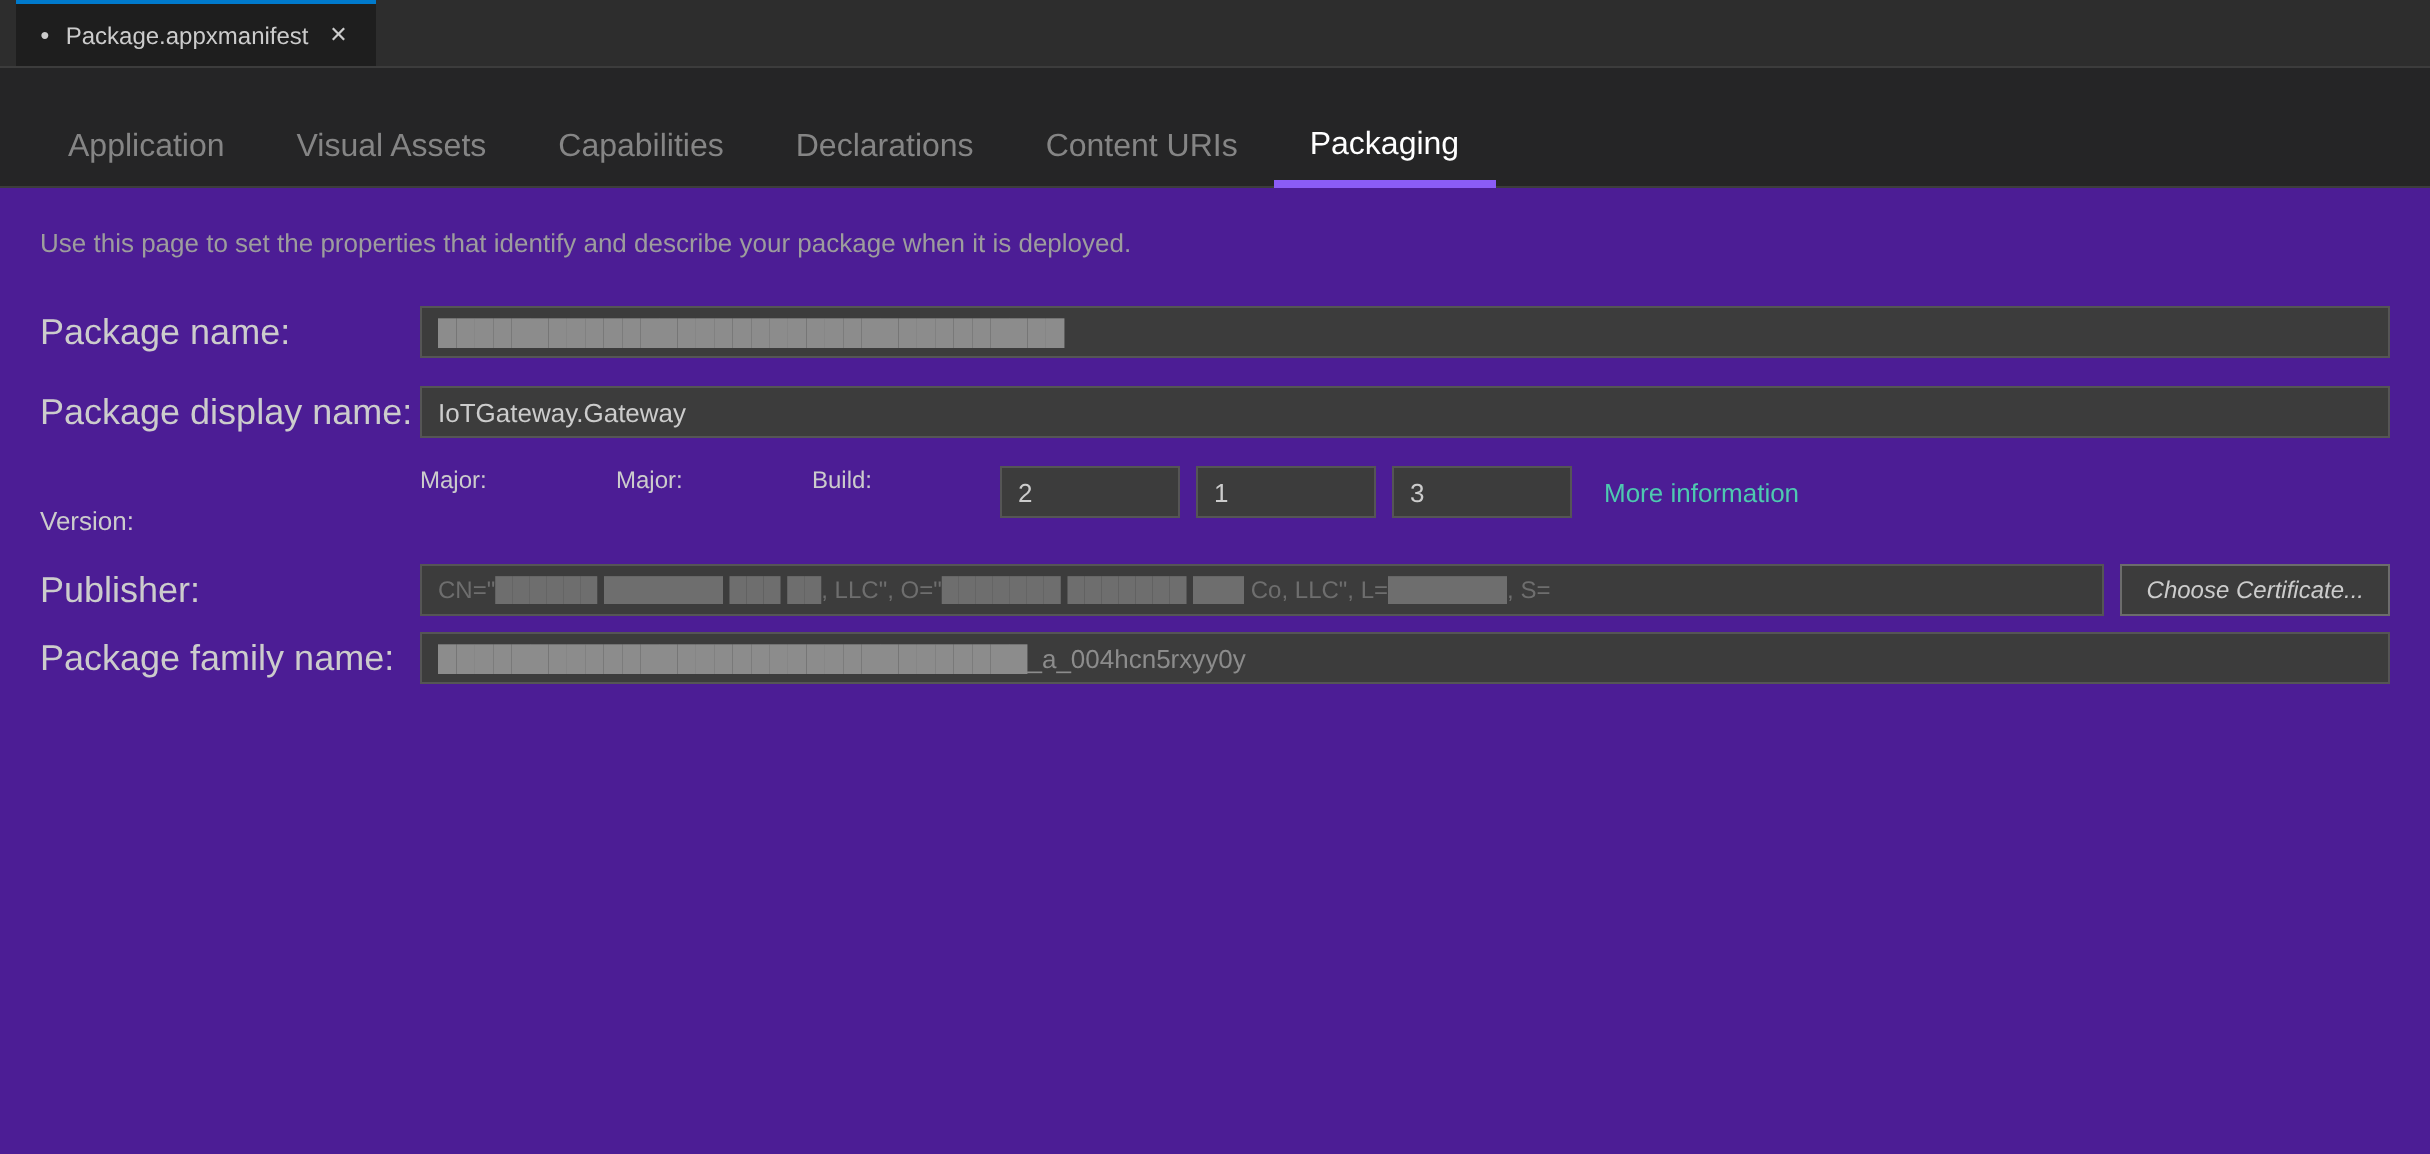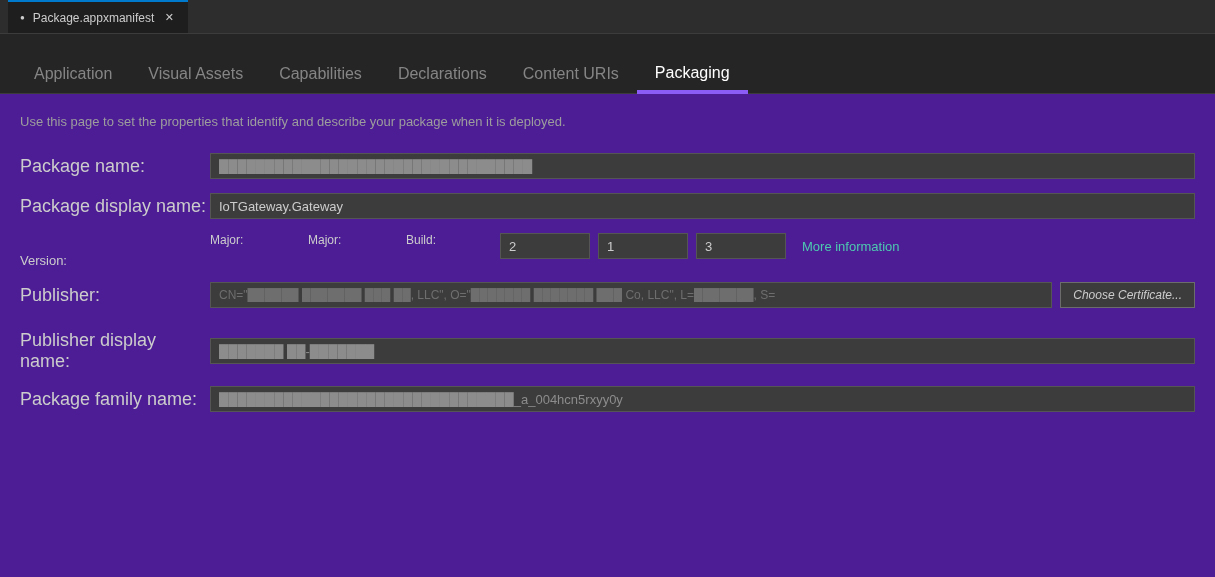--- a/index.html
+++ b/index.html
@@ -160,21 +160,21 @@
       color: #4ec9b0;
       text-decoration: none;
       font-size: 13px;
       margin-left: 8px;
     }
 
     
     .publisher-row {
       display: flex;
       align-items: center;
-      margin-bottom: 22px;
+      margin-bottom: 8px;
     }
     .publisher-input-wrapper {
       flex: 1;
       display: flex;
       gap: 8px;
       align-items: center;
     }
     .publisher-input {
       flex: 1;
       background: #3c3c3c;
@@ -252,23 +252,19 @@
   </div>
 
   <div class="publisher-row">
     <label class="form-label">Publisher:</label>
     <div class="publisher-input-wrapper">
       <input class="publisher-input" type="text" value="CN=&quot;██████ ███████ ███ ██, LLC&quot;, O=&quot;███████ ███████ ███ Co, LLC&quot;, L=███████, S=" style="">
       <button class="choose-cert-btn">Choose Certificate...</button>
     </div>
   </div>
 
-  <div class="form-row">
-    <label class="form-label">Publisher display name:</label>
-    <input class="form-input" type="text" value="███████ ██-███████" style="">
-  </div>
 
   <div class="form-row">
     <label class="form-label">Package family name:</label>
     <input class="form-input" type="text" value="████████████████████████████████_a_004hcn5rxyy0y" style="">
   </div>
 
 </div>
 
 </body></html>

